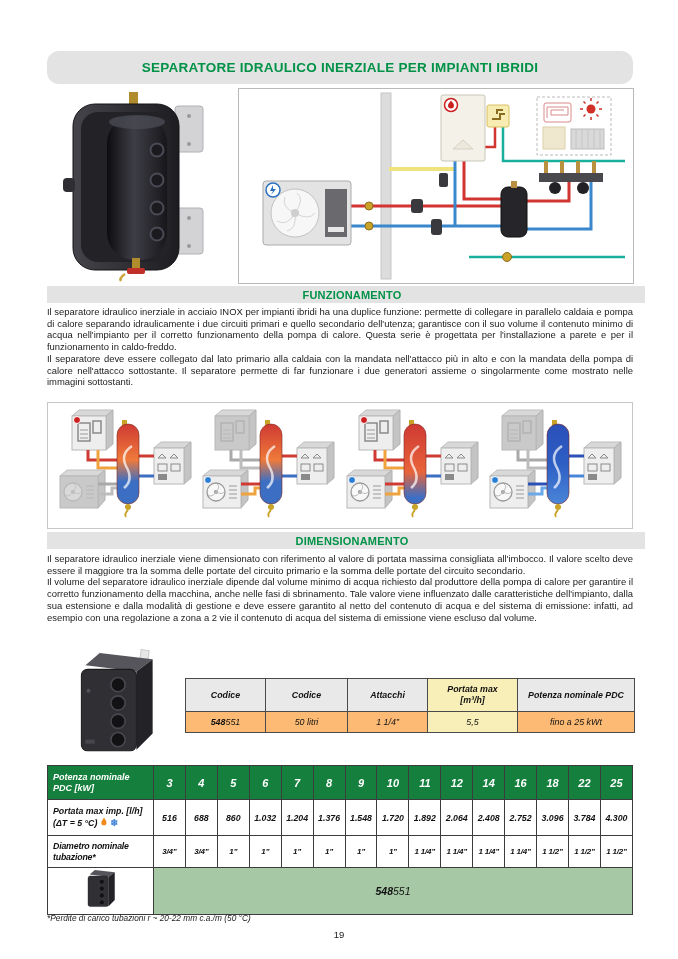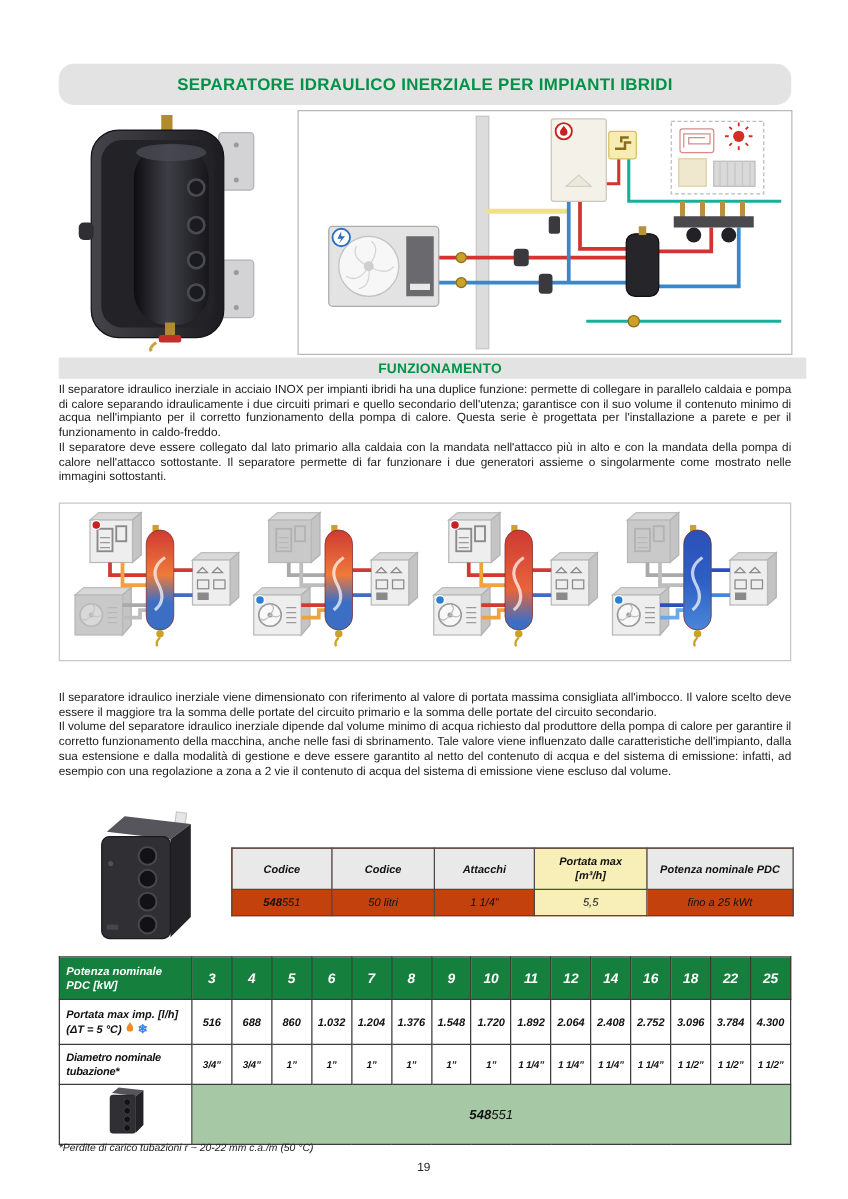--- a/index.html
+++ b/index.html
@@ -17,21 +17,21 @@
   .text-block{position:absolute;left:47px;width:586px;}
   #text-funz{top:306px;}
   #text-dim{top:553px;}
   .text-block p{margin:0;text-align:justify;font-size:9.45px;line-height:11.7px;color:#1b1b1b;}
 
   .tank-photo{position:absolute;left:55px;top:90px;}
   .schematic-box{position:absolute;left:238px;top:88px;width:396px;height:196px;border:1px solid #b9b9b9;box-sizing:border-box;background:#fff;}
   .modes-box{position:absolute;left:47px;top:402px;width:586px;height:127px;border:1px solid #c7c7c7;box-sizing:border-box;background:#fff;display:flex;align-items:center;justify-content:space-evenly;}
 
   .spec-photo{position:absolute;left:62px;top:648px;}
-  table.spec{position:absolute;left:185px;top:678px;width:449px;border-collapse:collapse;table-layout:fixed;background:#c2410c;}
+  table.spec{position:absolute;left:185px;top:678px;width:449px;border-collapse:collapse;table-layout:fixed;background:#fdba74;}
   table.spec th,table.spec td{border:1px solid #4a4a4a;text-align:center;font-style:italic;padding:0;color:#111;}
   table.spec th{background:#e9e9e9;font-size:8.8px;height:32px;font-weight:bold;line-height:1.2;}
   table.spec td{font-size:8.9px;height:20px;}
   table.spec .yellow{background:#f7efb7;}
   .code-b{font-weight:bold;}
 
   table.sizing{position:absolute;left:47px;top:765px;width:586px;border-collapse:collapse;table-layout:fixed;background:#fff;}
   table.sizing td{border:1px solid #3c3c3c;text-align:center;font-style:italic;padding:0;box-sizing:border-box;color:#111;}
   table.sizing td.label{text-align:left;padding:2px 5px;font-weight:bold;font-size:8.8px;line-height:1.2;}
   tr.r-power{height:34px;}
@@ -461,20 +461,23 @@
       <g>
         <rect x="64" y="12" width="5" height="6" fill="#c9a227"></rect>
         <rect class="sep-body" x="59" y="16" width="22" height="80" rx="11" fill="url(#sep-g-3)" stroke="#7c2a22" stroke-width="0.6"></rect>
         <path d="M66,80 q10,-8 2,-22 q-6,-12 6,-20" stroke="#ffffff" stroke-width="2.5" fill="none" opacity="0.7"></path>
         <circle cx="70" cy="99" r="3" fill="#c9a227"></circle>
         <path d="M70,102 q-4,4 -2,7" stroke="#c9a227" stroke-width="1.8" fill="none"></path>
       </g>
     </svg>
     </div>
 
+  <div class="bar sec-bar" id="bar-dim">
+    <span>DIMENSIONAMENTO</span>
+  </div>
   <div class="text-block" id="text-dim">
     <p>Il separatore idraulico inerziale viene dimensionato con riferimento al valore di portata massima consigliata all'imbocco. Il valore scelto deve essere il maggiore tra la somma delle portate del circuito primario e la somma delle portate del circuito secondario.</p>
     <p>Il volume del separatore idraulico inerziale dipende dal volume minimo di acqua richiesto dal produttore della pompa di calore per garantire il corretto funzionamento della macchina, anche nelle fasi di sbrinamento. Tale valore viene influenzato dalle caratteristiche dell'impianto, dalla sua estensione e dalla modalità di gestione e deve essere garantito al netto del contenuto di acqua e del sistema di emissione: infatti, ad esempio con una regolazione a zona a 2 vie il contenuto di acqua del sistema di emissione viene escluso dal volume.</p>
   </div>
 
   <svg class="spec-photo" width="108" height="112" viewBox="0 0 100 110">
     <rect x="74" y="2" width="8" height="11" fill="#e6e6e6" stroke="#c8c8c8" transform="rotate(8 78 7)"></rect>
     <polygon points="20,17 34,5 86,11 70,23" fill="#55555b"></polygon>
     <polygon points="70,23 86,11 86,84 70,100" fill="#232327"></polygon>
     <rect x="16" y="21" width="54" height="80" rx="6" fill="#2f2f34" stroke="#1a1a1d"></rect>

